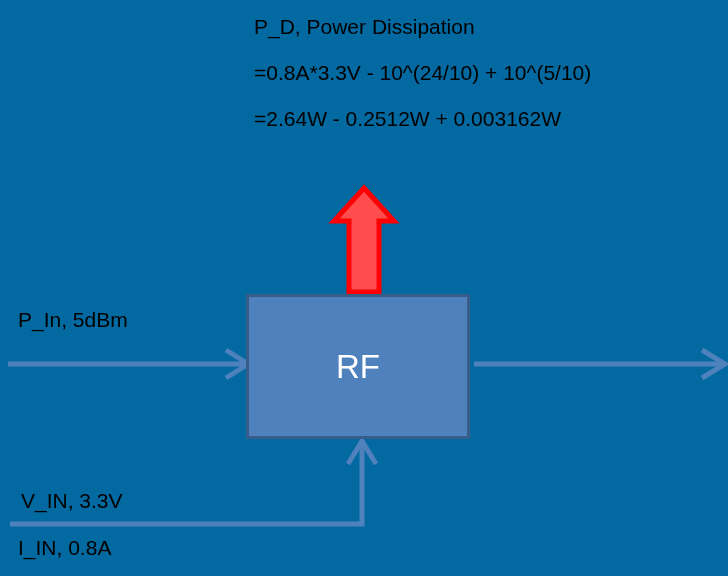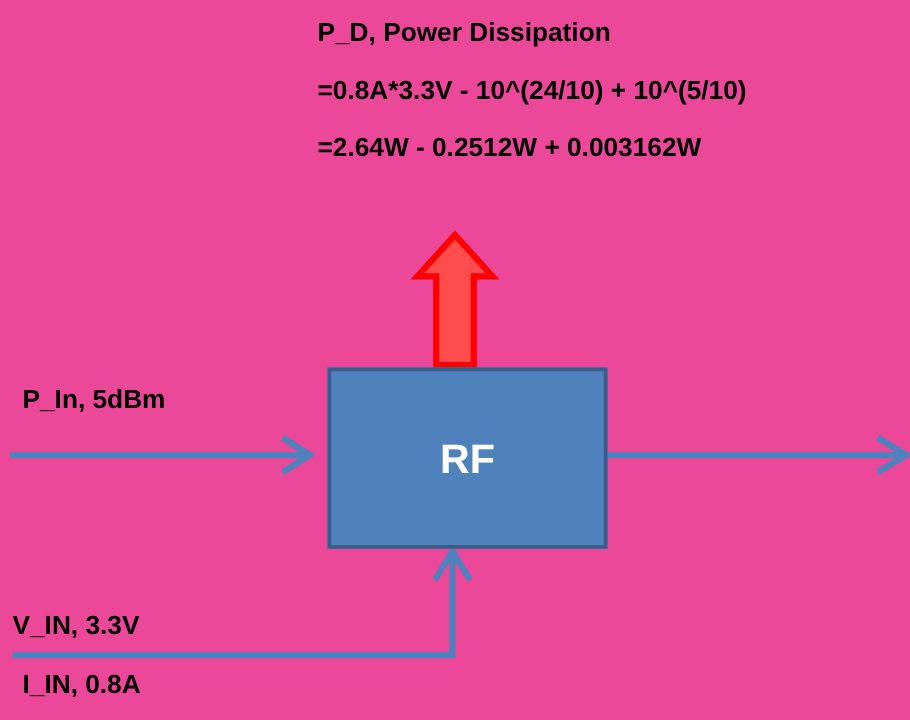--- a/index.html
+++ b/index.html
@@ -4,24 +4,23 @@
 <style>
   html, body {
     margin: 0;
     padding: 0;
     background: #ffffff;
   }
   #canvas {
     position: relative;
     width: 728px;
     height: 576px;
-    background: #ec4899;
+    background: #0369a1;
     overflow: hidden;
     font-family: "Liberation Sans", sans-serif;
-    font-weight: bold;
   }
 
   
   .note-block {
     position: absolute;
     left: 254px;
     top: 4px;
     width: 450px;
   }
   .note-line {
@@ -33,27 +32,27 @@
   }
 
   .label {
     position: absolute;
     font-size: 21px;
     color: #000000;
     white-space: nowrap;
   }
   #label-pin  { left: 18px;  top: 308px; }
   #label-pout { left: 538px; top: 324px; }
-  #label-vin  { left: 10px;  top: 489px; }
+  #label-vin  { left: 21px;  top: 489px; }
   #label-iin  { left: 18px;  top: 536px; }
 
   
   #amp-box {
     position: absolute;
-    left: 262px;
+    left: 246px;
     top: 294px;
     width: 224px;
     height: 145px;
     background: #4F81BD;
     border: 3px solid #385D8A;
     box-sizing: border-box;
     display: flex;
     flex-direction: column;
     align-items: center;
     justify-content: center;

